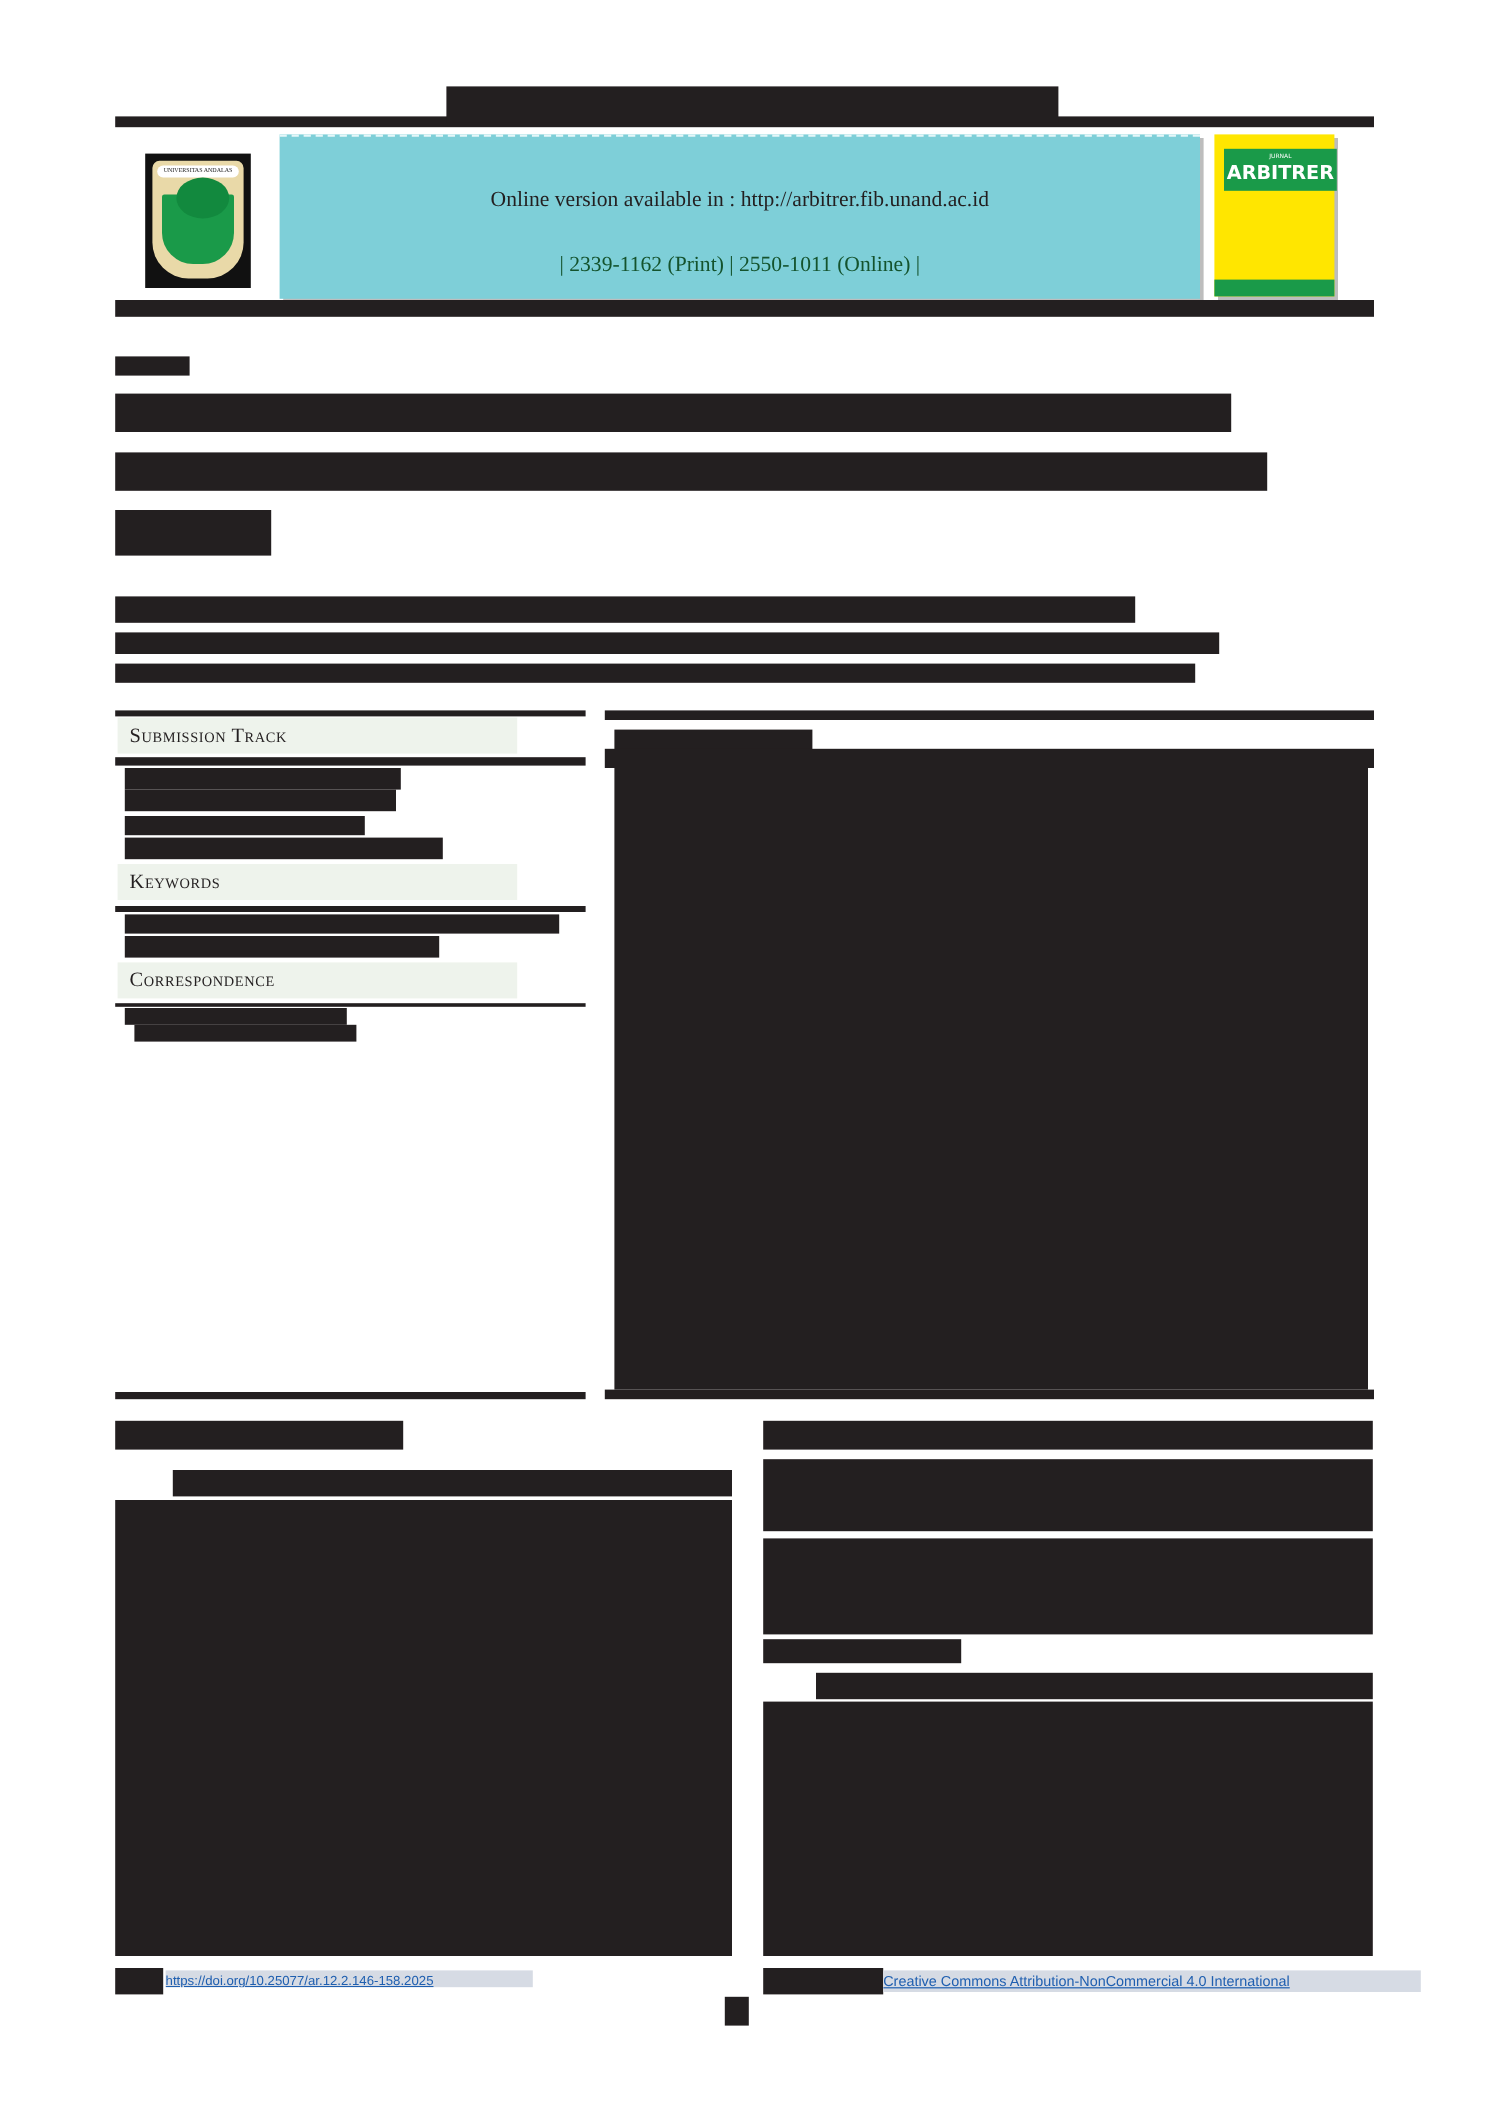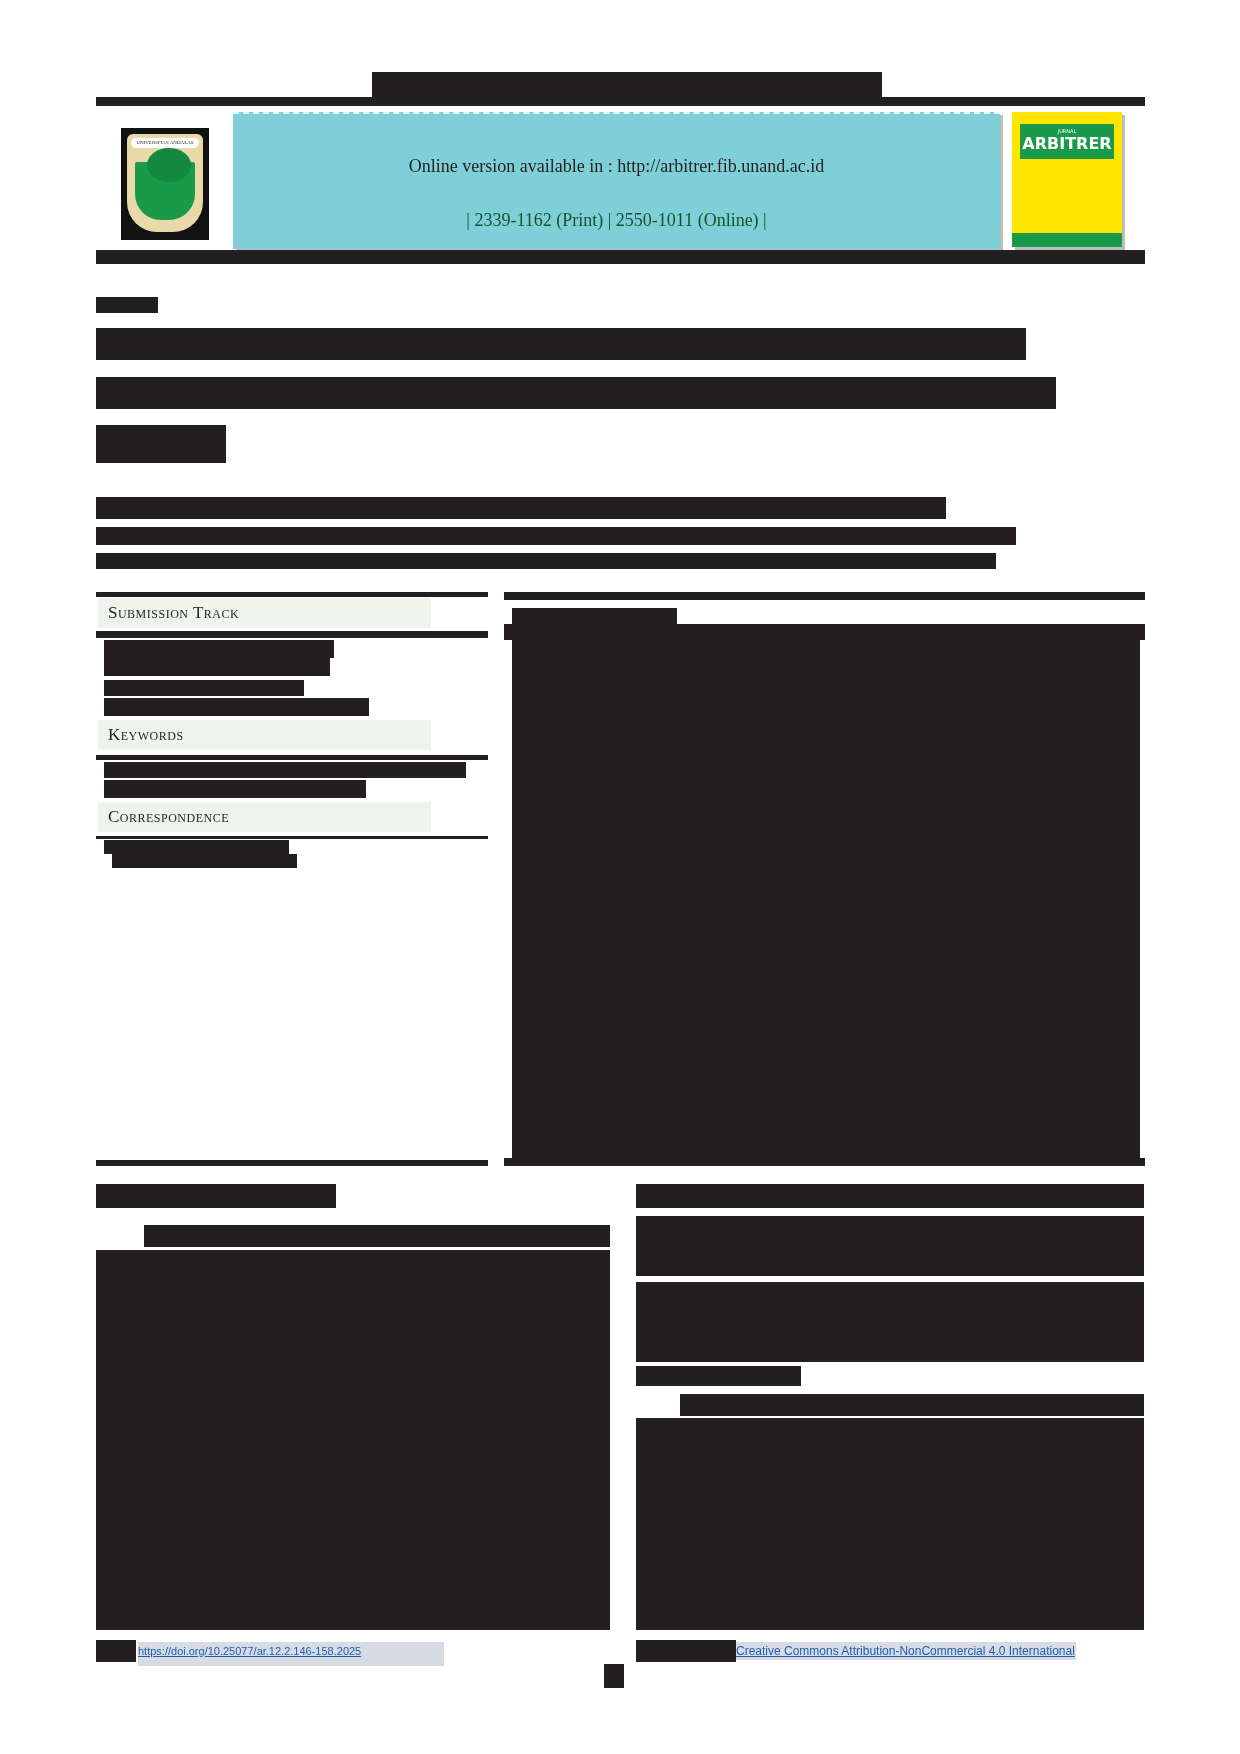--- a/index.html
+++ b/index.html
@@ -9,21 +9,21 @@
   
   .banner { position:absolute; left:233px; top:112px; width:767px; height:135px; background:#7ecfd8; box-shadow:3px 3px 0 #bdbdbd; border-top:2px dashed #e6f7f9; }
   .banner-online { position:absolute; left:0; right:0; top:14px; text-align:center; font-size:18px; color:#231f20;margin-top:28px; }
   .banner-title { position:absolute; left:0; right:0; top:44px; text-align:center; font-size:36px; font-weight:bold; letter-spacing:0px; color:#231f20; }
   .banner-issn { position:absolute; left:0; right:0; top:96px; text-align:center; font-size:18px; color:#14532d; }
   .logo { position:absolute; left:121px; top:128px; width:88px; height:112px; background:#111; }
   .logo .shield { position:absolute; left:6px; top:6px; width:76px; height:98px; background:#e9d9a8; border-radius:6px 6px 30px 30px; overflow:hidden; }
   .logo .green { position:absolute; left:8px; top:28px; width:60px; height:58px; background:#1a9a49; border-radius:2px 2px 26px 26px; }
   .logo .tree { position:absolute; left:20px; top:14px; width:44px; height:34px; background:#12893e; border-radius:50%; }
   .logo .ribbon { position:absolute; left:4px; top:4px; width:68px; height:10px; background:#fff; border-radius:5px; font-size:5px; text-align:center; line-height:10px; color:#222; }
-  .cover { position:absolute; left:1012px; top:112px; width:110px; height:135px; background:#ffe600; box-shadow:3px 3px 0 #bdbdbd; }
+  .cover { position:absolute; left:1012px; top:112px; width:100px; height:135px; background:#ffe600; box-shadow:3px 3px 0 #bdbdbd; }
   .cover .gbox { position:absolute; left:8px; top:12px; width:94px; height:35px; background:#1a9a49; color:#fff; text-align:center; font-family:"DejaVu Sans", sans-serif; }
   .cover .gbox .small { font-size:5px; line-height:8px; margin-top:3px; }
   .cover .gbox .big { font-size:16px; font-weight:bold; line-height:18px; }
   .cover .foot { position:absolute; left:0; right:0; bottom:0; height:14px; background:#1a9a49; }
   
   .sec-label { position:absolute; left:98px; width:333px; height:30px; background:#eef3ec; font-size:17px; font-variant:small-caps; letter-spacing:0.5px; line-height:30px; padding-left:10px; box-sizing:border-box; color:#231f20; }
   .link { position:absolute; color:#1f5fb0; text-decoration:underline; font-family:"Liberation Sans", sans-serif; font-size:13px; white-space:nowrap; background:#d6dbe4; }
 </style>
 </head>
 <body>
@@ -92,16 +92,16 @@
 <div class="bar" style="left:96px; top:1250px; width:514px; height:380px;"></div>
 
 <div class="bar" style="left:636px; top:1184px; width:508px; height:24px;"></div>
 <div class="bar" style="left:636px; top:1216px; width:508px; height:60px;"></div>
 <div class="bar" style="left:636px; top:1282px; width:508px; height:80px;"></div>
 <div class="bar" style="left:636px; top:1366px; width:165px; height:20px;"></div>
 <div class="bar" style="left:680px; top:1394px; width:464px; height:22px;"></div>
 <div class="bar" style="left:636px; top:1418px; width:508px; height:212px;"></div>
 
 <div class="bar" style="left:96px; top:1640px; width:40px; height:22px;"></div>
-<a class="link" style="left:138px; top:1642px; width:306px; height:24px; overflow:hidden; font-size:11px; line-height:18px;">https://doi.org/10.25077/ar.12.2.146-158.2025</a>
+<a class="link" style="left:138px; top:1642px; width:306px; height:14px; overflow:hidden; font-size:11px; line-height:18px;">https://doi.org/10.25077/ar.12.2.146-158.2025</a>
 <div class="bar" style="left:636px; top:1640px; width:100px; height:22px;"></div>
-<a class="link" style="left:736px; top:1642px; width:340px; height:18px; overflow:hidden; font-size:12px; line-height:18px;">Creative Commons Attribution-NonCommercial 4.0 International</a>
+<a class="link" style="left:736px; top:1642px; width:448px; height:18px; overflow:hidden; font-size:12px; line-height:18px;">Creative Commons Attribution-NonCommercial 4.0 International</a>
 <div class="bar" style="left:604px; top:1664px; width:20px; height:24px;"></div>
 
 </body></html>

